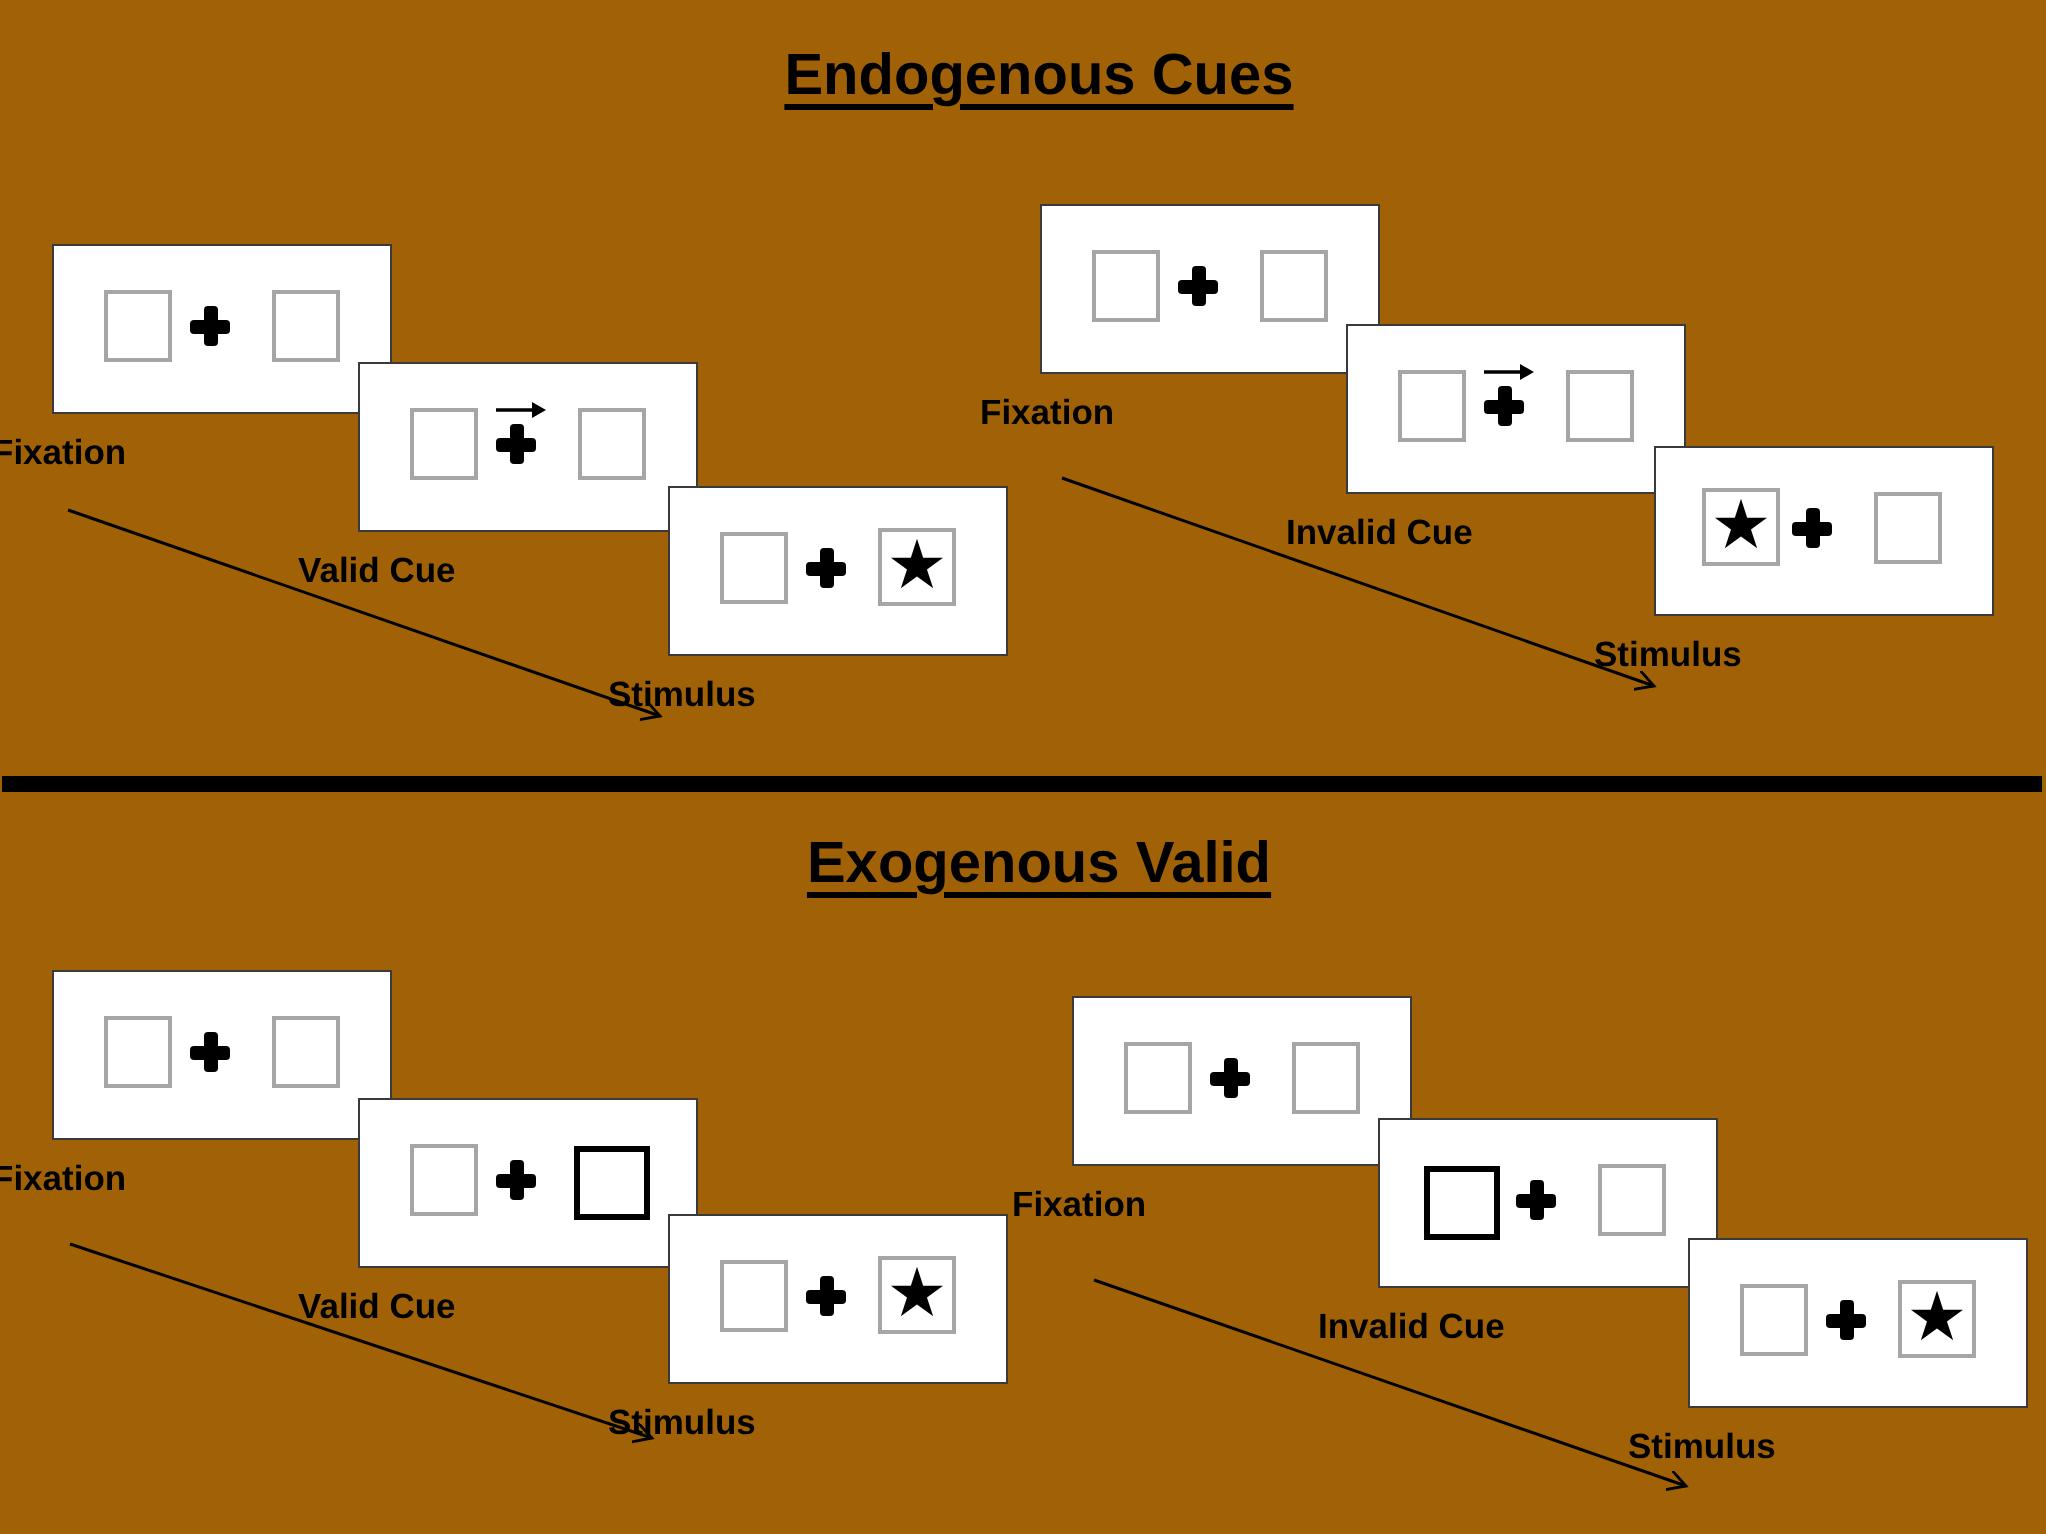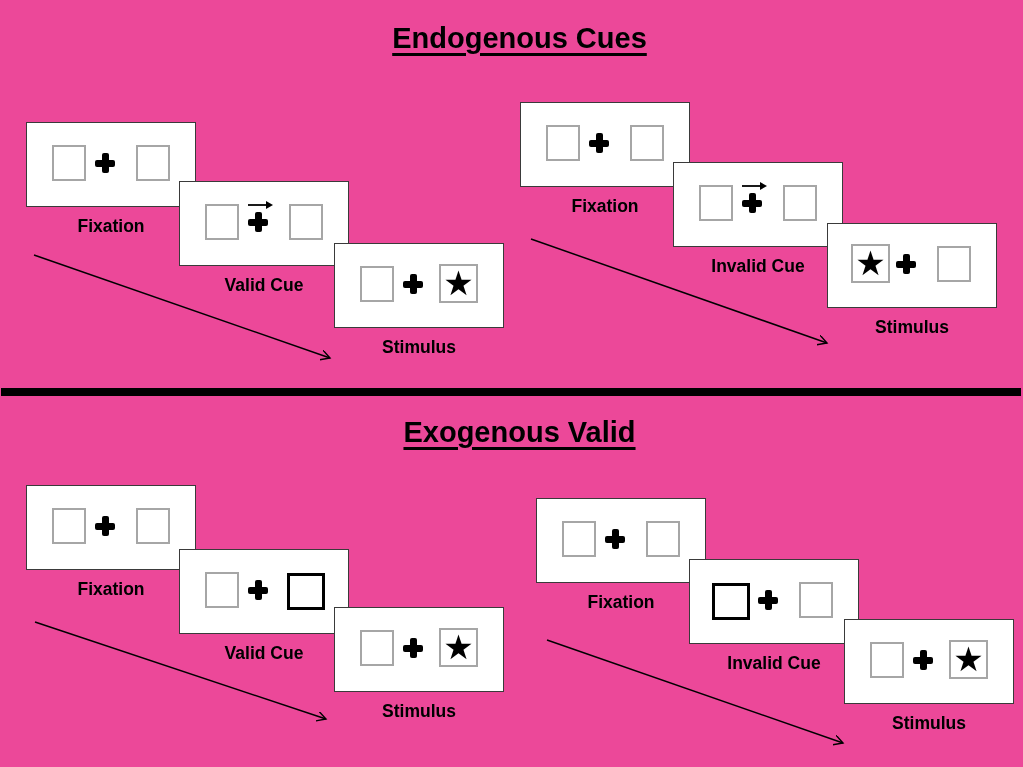--- a/index.html
+++ b/index.html
@@ -1,33 +1,33 @@
 <!DOCTYPE html>
 <html><head>
 <meta charset="utf-8">
 <style>
   html,body{margin:0;padding:0;background:#ffffff;}
   .stage{
-    position:relative;width:1023px;height:767px;background:#ec4899;
+    position:relative;width:1023px;height:767px;background:#a16207;
     font-family:"Liberation Sans",sans-serif;color:#000;overflow:hidden;
   }
   .section-title{
     position:absolute;left:16px;right:0;text-align:center;
     font-size:29px;font-weight:bold;
     text-decoration:underline;text-decoration-thickness:3px;text-underline-offset:5px;
   }
   .divider{position:absolute;left:1px;width:1020px;height:8px;background:#000;}
   
   .pg{position:absolute;width:170px;}
   .panel{
     position:absolute;left:0;top:0;width:170px;height:85px;
     background:#fff;border:1.5px solid #3a3a3a;box-sizing:border-box;
   }
   .plabel{
-    position:absolute;left:-30px;top:94px;width:230px;text-align:center;
+    position:absolute;left:-30px;top:94px;width:230px;text-align:left;
     font-size:17.5px;font-weight:bold;white-space:nowrap;
   }
   .sq{
     position:absolute;width:34px;height:36px;box-sizing:border-box;
     border:2px solid #a6a6a6;background:#fff;
   }
   .sq-l{left:25px;top:22px;}
   .sq-r{left:109px;top:22px;}
   .sq-thick{
     position:absolute;width:38px;height:37px;box-sizing:border-box;

